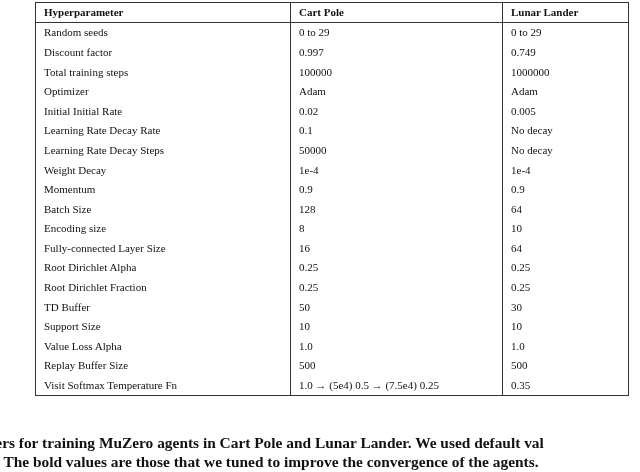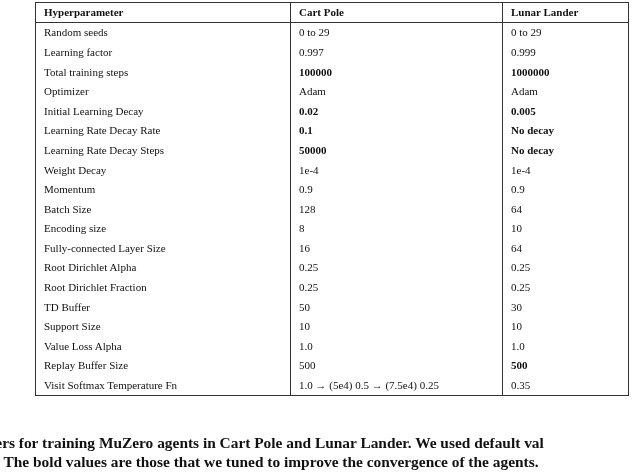--- a/index.html
+++ b/index.html
@@ -40,21 +40,21 @@
       overflow: hidden;
       border-left: 1.2px solid #333;
       border-right: 1.2px solid #333;
       height: 19.6px;
     }
     table.hp th {
       font-weight: bold;
       border-bottom: 1.2px solid #333;
       height: 17px;
     }
-    table.hp td.b { font-weight: bold; }
+    table.hp td.b { font-weight: normal; }
     .caption {
       position: absolute;
       left: -44px;
       top: 434px;
       width: 760px;
       font-weight: bold;
       font-size: 15.4px;
       line-height: 18.5px;
       white-space: nowrap;
     }
@@ -78,36 +78,36 @@
         <th>Lunar Lander</th>
       </tr>
     </thead>
     <tbody id="tbody">
         <tr>
           <td>Random seeds</td>
           <td>0 to 29</td>
           <td>0 to 29</td>
         </tr>
         <tr>
-          <td>Learning factor</td>
+          <td>Discount factor</td>
           <td>0.997</td>
-          <td>0.999</td>
+          <td>0.749</td>
         </tr>
         <tr>
           <td>Total training steps</td>
           <td class="b">100000</td>
           <td class="b">1000000</td>
         </tr>
         <tr>
           <td>Optimizer</td>
           <td>Adam</td>
           <td>Adam</td>
         </tr>
         <tr>
-          <td>Initial Learning Decay</td>
+          <td>Initial Initial Rate</td>
           <td class="b">0.02</td>
           <td class="b">0.005</td>
         </tr>
         <tr>
           <td>Learning Rate Decay Rate</td>
           <td class="b">0.1</td>
           <td class="b">No decay</td>
         </tr>
         <tr>
           <td>Learning Rate Decay Steps</td>

